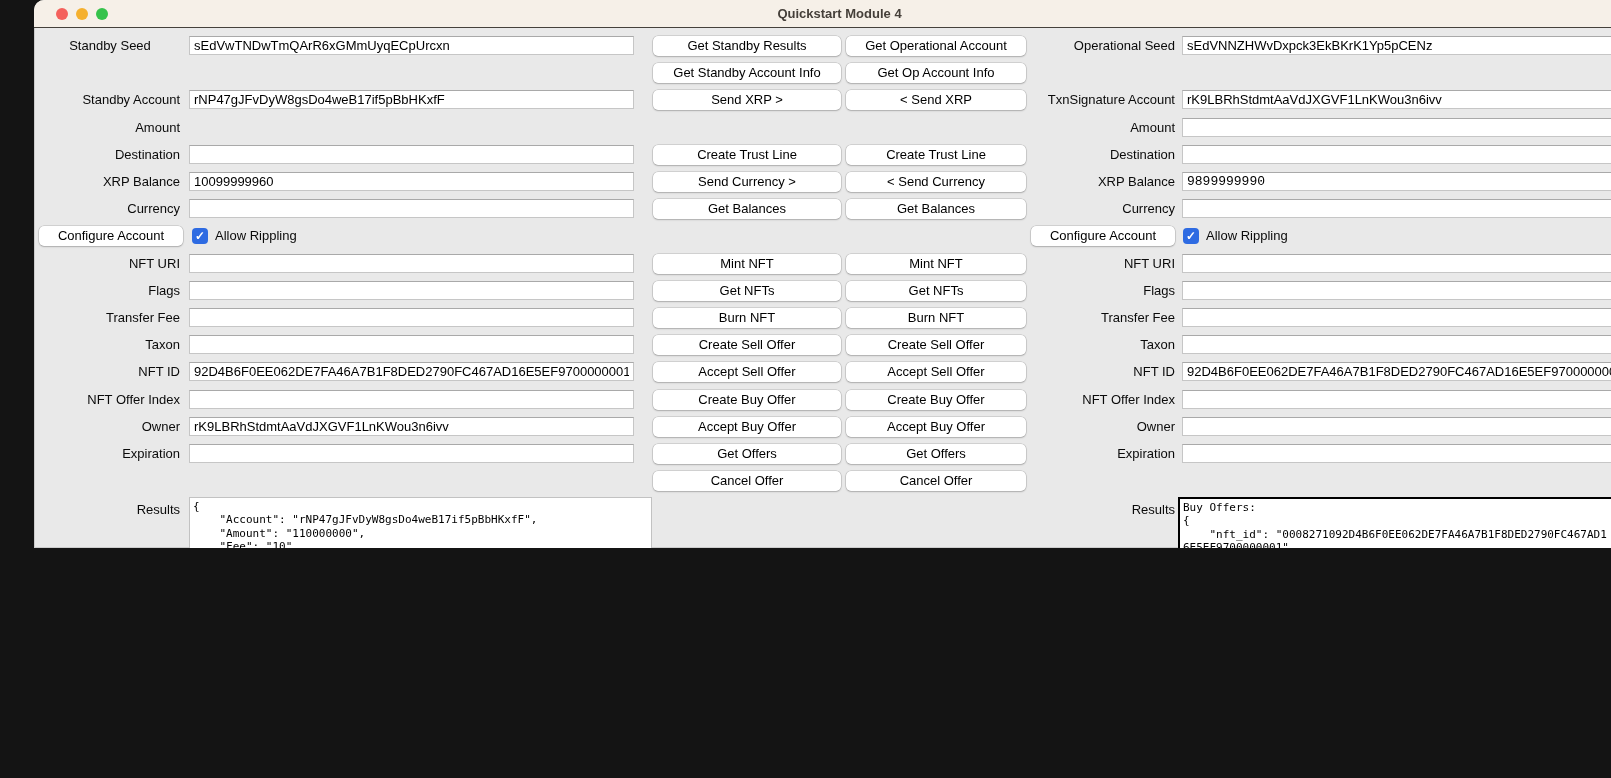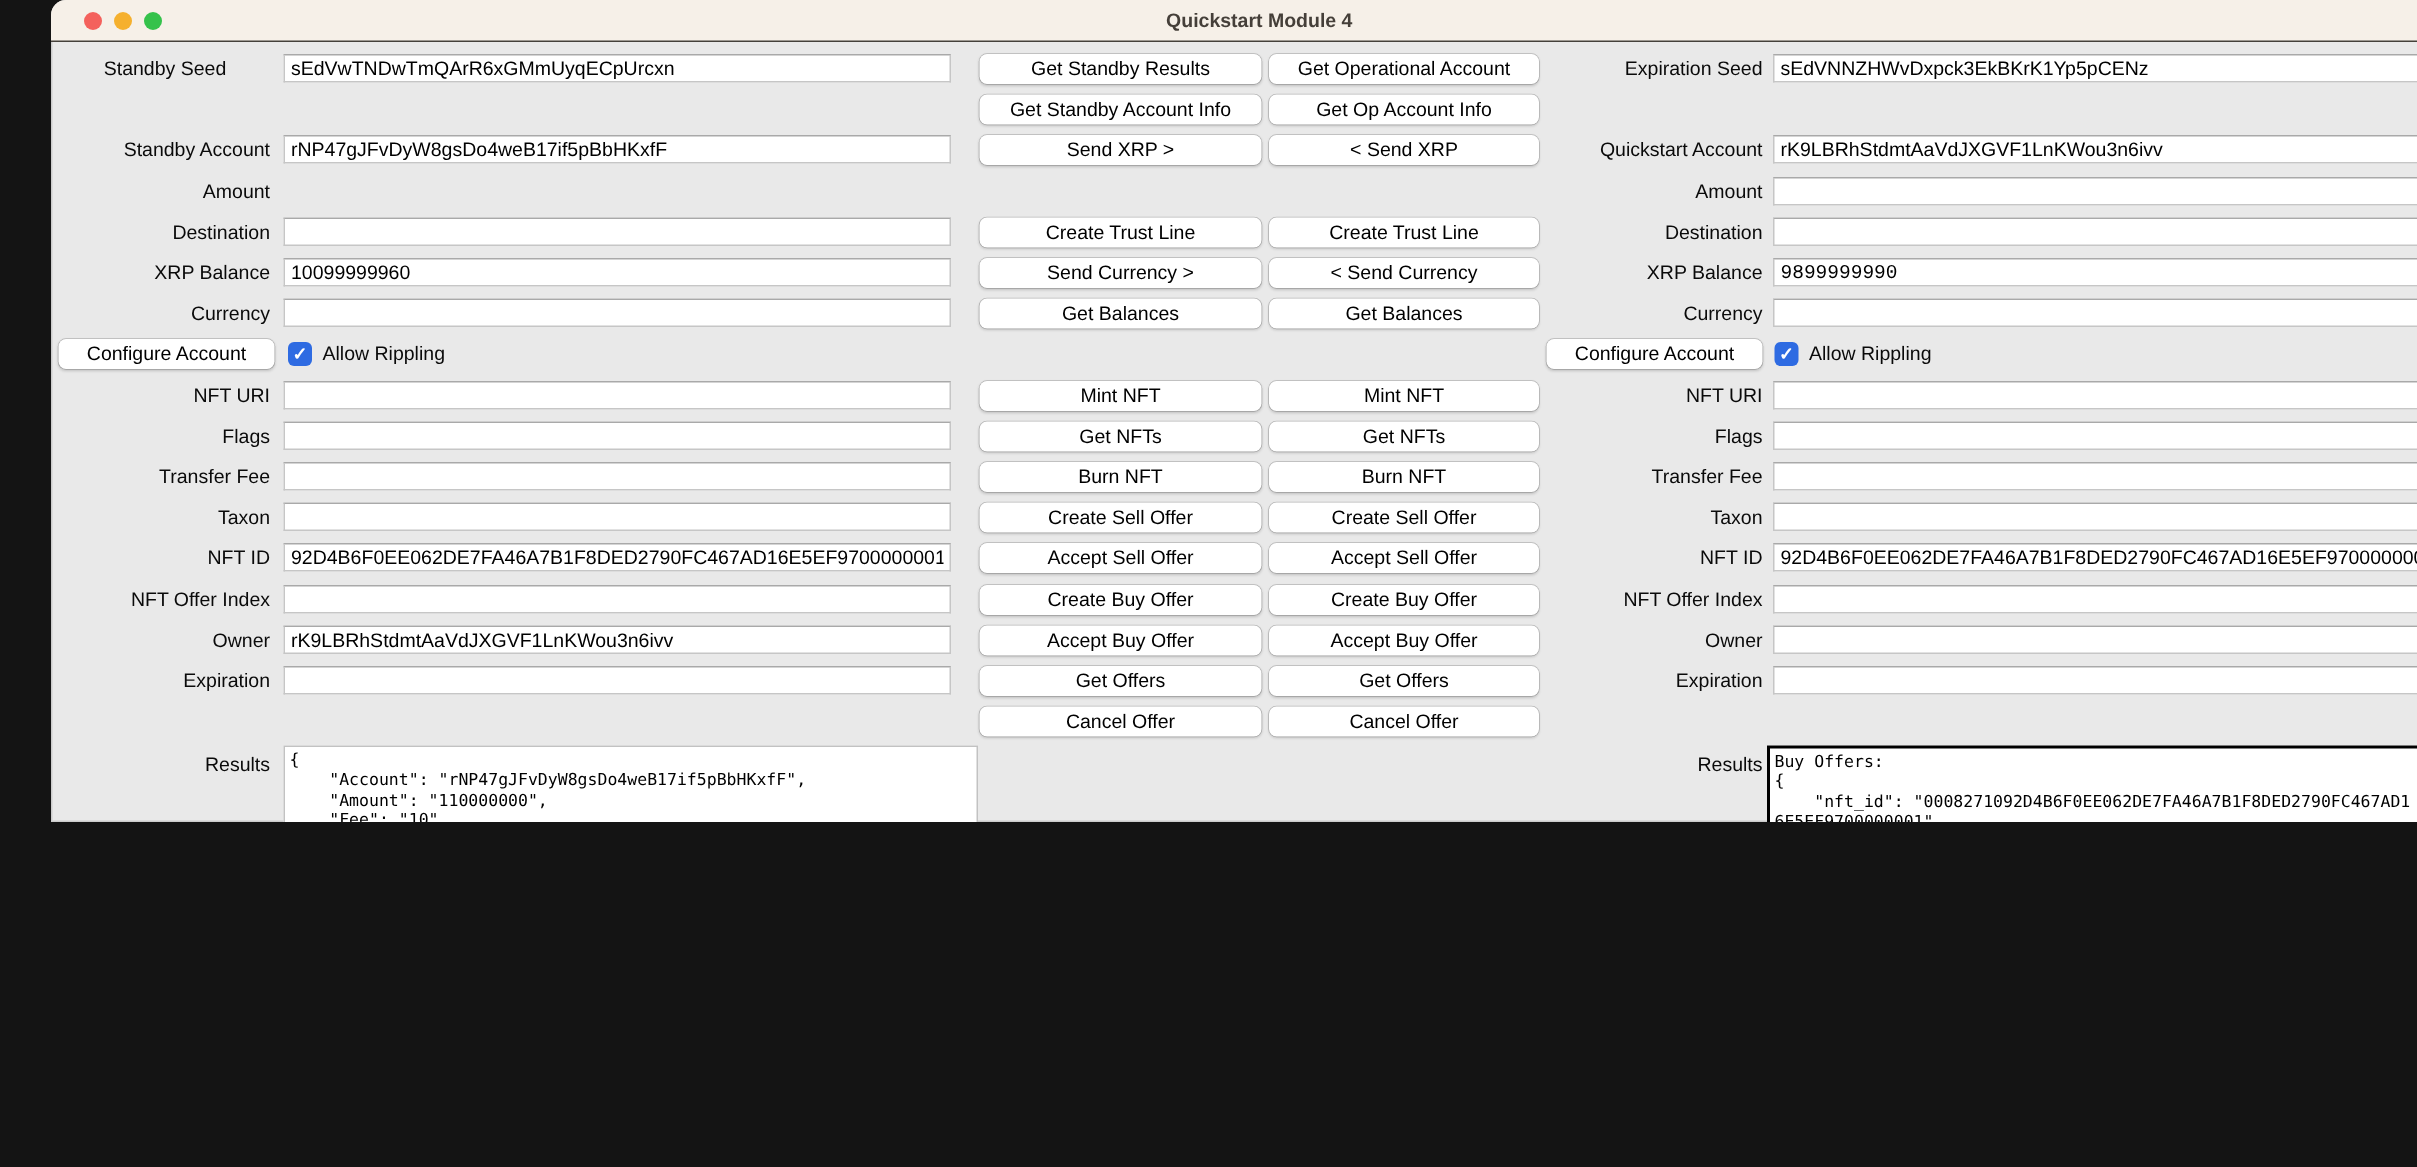--- a/index.html
+++ b/index.html
@@ -123,22 +123,22 @@
   <div class="btn bb" style="top:254px">Mint NFT</div>
   <div class="btn bb" style="top:281px">Get NFTs</div>
   <div class="btn bb" style="top:308px">Burn NFT</div>
   <div class="btn bb" style="top:335px">Create Sell Offer</div>
   <div class="btn bb" style="top:362px">Accept Sell Offer</div>
   <div class="btn bb" style="top:390px">Create Buy Offer</div>
   <div class="btn bb" style="top:417px">Accept Buy Offer</div>
   <div class="btn bb" style="top:444px">Get Offers</div>
   <div class="btn bb" style="top:471px">Cancel Offer</div>
 
-  <div class="lbl rlbl" style="top:36px">Expiration Seed</div>
-  <div class="lbl rlbl" style="top:90px">Quickstart Account</div>
+  <div class="lbl rlbl" style="top:36px">Operational Seed</div>
+  <div class="lbl rlbl" style="top:90px">TxnSignature Account</div>
   <div class="lbl rlbl" style="top:118px">Amount</div>
   <div class="lbl rlbl" style="top:145px">Destination</div>
   <div class="lbl rlbl" style="top:172px">XRP Balance</div>
   <div class="lbl rlbl" style="top:199px">Currency</div>
   <div class="lbl rlbl" style="top:254px">NFT URI</div>
   <div class="lbl rlbl" style="top:281px">Flags</div>
   <div class="lbl rlbl" style="top:308px">Transfer Fee</div>
   <div class="lbl rlbl" style="top:335px">Taxon</div>
   <div class="lbl rlbl" style="top:362px">NFT ID</div>
   <div class="lbl rlbl" style="top:390px">NFT Offer Index</div>

